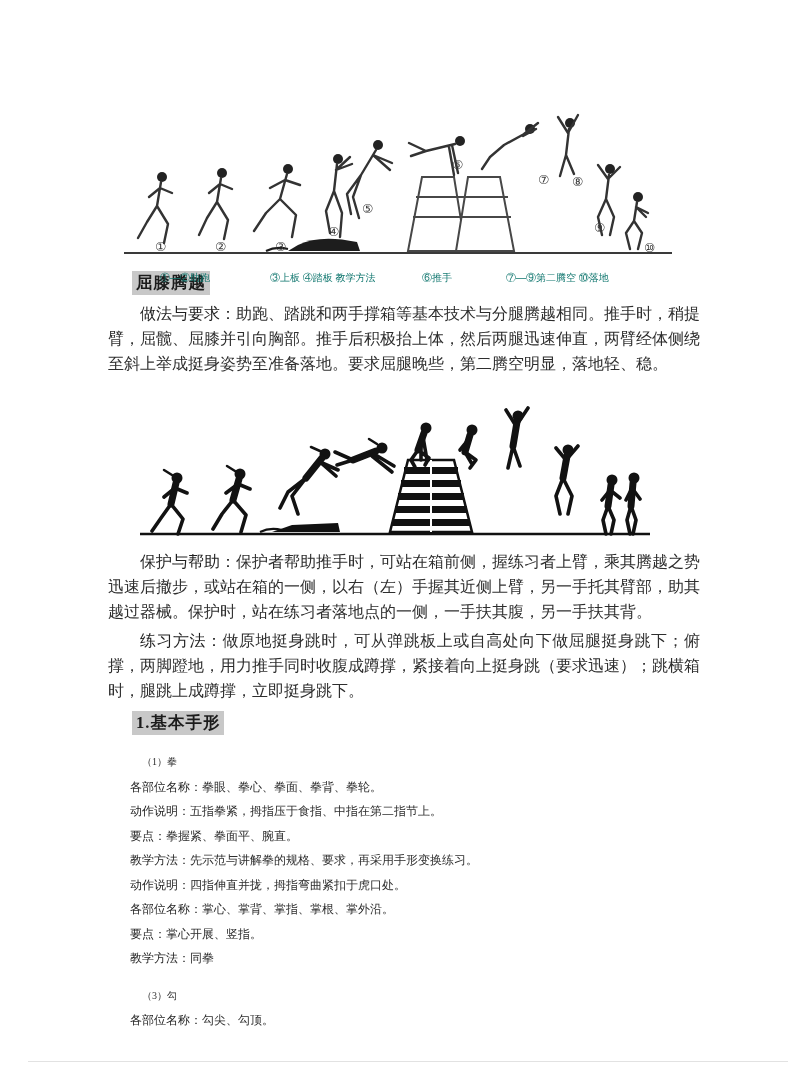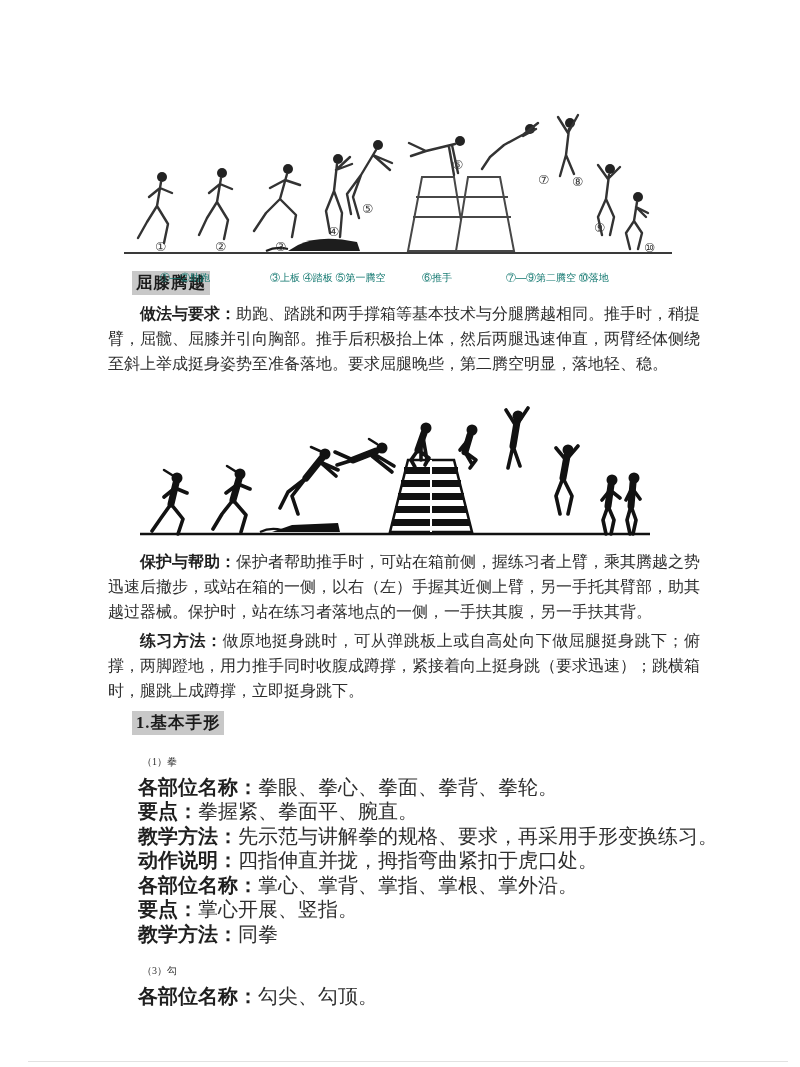--- a/index.html
+++ b/index.html
@@ -37,26 +37,26 @@
     letter-spacing:1px;
   }
   p.body-par{
     margin:4px 0 0 0;
     font-size:16px;
     line-height:25px;
     text-align:justify;
     text-indent:2em;
   }
   p.body-par b, .row b{
-    font-weight:bold;
+    font-weight:normal;
     color:#1f1f1f;
   }
   .row{
-    margin:0 0 0 30px;
-    font-size:20px;
+    margin:0 0 0 22px;
+    font-size:12px;
     line-height:24.5px;
     white-space:nowrap;
   }
   .subtitle{
     margin:13px 0 0 34px;
     font-size:10px;
     line-height:24.5px;
   }
   .page-edge{
     position:absolute;left:28px;right:12px;top:1061px;
@@ -131,21 +131,21 @@
         <text x="242" y="128">⑤</text>
         <text x="332" y="84">⑥</text>
         <text x="418" y="99">⑦</text>
         <text x="452" y="101">⑧</text>
         <text x="474" y="147">⑨</text>
         <text x="524" y="167">⑩</text>
       </g>
     </svg>
     <div class="caption-row">
       <span class="cap-0">①—②助跑</span>
-      <span class="cap-1">③上板 ④踏板 ⑤第一腾空</span>
+      <span class="cap-1">③上板 ④踏板 教学方法</span>
       <span class="cap-2">⑥推手</span>
       <span class="cap-3">⑦—⑨第二腾空 ⑩落地</span>
     </div>
   </div>
 
   
   <div class="hl-heading">屈膝腾越</div>
 
   <p class="body-par"><b>做法与要求：</b><span>助跑、踏跳和两手撑箱等基本技术与分腿腾越相同。推手时，稍提臂，屈髋、屈膝并引向胸部。推手后积极抬上体，然后两腿迅速伸直，两臂经体侧绕至斜上举成挺身姿势至准备落地。要求屈腿晚些，第二腾空明显，落地轻、稳。</span></p>
 
@@ -221,20 +221,21 @@
 
   <p class="body-par"><b>保护与帮助：</b><span>保护者帮助推手时，可站在箱前侧，握练习者上臂，乘其腾越之势迅速后撤步，或站在箱的一侧，以右（左）手握其近侧上臂，另一手托其臂部，助其越过器械。保护时，站在练习者落地点的一侧，一手扶其腹，另一手扶其背。</span></p>
 
   <p class="body-par"><b>练习方法：</b><span>做原地挺身跳时，可从弹跳板上或自高处向下做屈腿挺身跳下；俯撑，两脚蹬地，用力推手同时收腹成蹲撑，紧接着向上挺身跳（要求迅速）；跳横箱时，腿跳上成蹲撑，立即挺身跳下。</span></p>
 
   
   <div class="hl-heading">1.基本手形</div>
 
   <div class="subtitle">（1）拳</div>
   <div class="row"><b>各部位名称：</b><span>拳眼、拳心、拳面、拳背、拳轮。</span></div>
+  <div class="row"><b>动作说明：</b><span>五指拳紧，拇指压于食指、中指在第二指节上。</span></div>
   <div class="row"><b>要点：</b><span>拳握紧、拳面平、腕直。</span></div>
   <div class="row"><b>教学方法：</b><span>先示范与讲解拳的规格、要求，再采用手形变换练习。</span></div>
 
   <div class="row"><b>动作说明：</b><span>四指伸直并拢，拇指弯曲紧扣于虎口处。</span></div>
   <div class="row"><b>各部位名称：</b><span>掌心、掌背、掌指、掌根、掌外沿。</span></div>
   <div class="row"><b>要点：</b><span>掌心开展、竖指。</span></div>
   <div class="row"><b>教学方法：</b><span>同拳</span></div>
 
   <div class="subtitle">（3）勾</div>
   <div class="row"><b>各部位名称：</b><span>勾尖、勾顶。</span></div>

